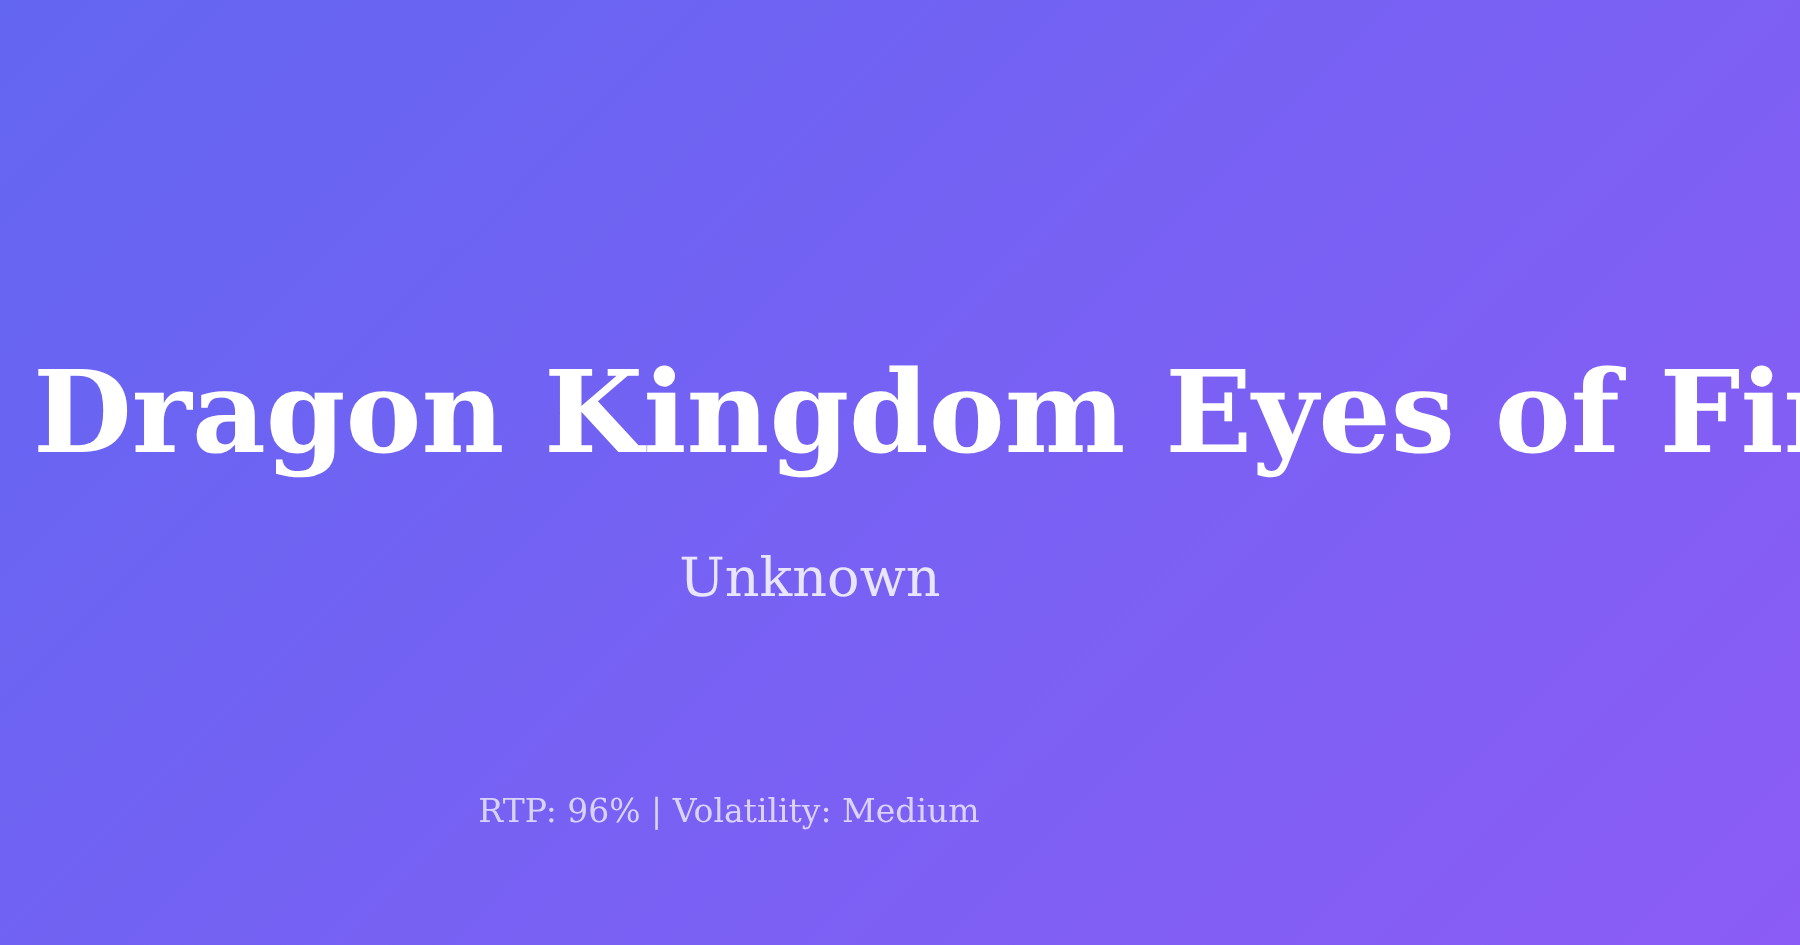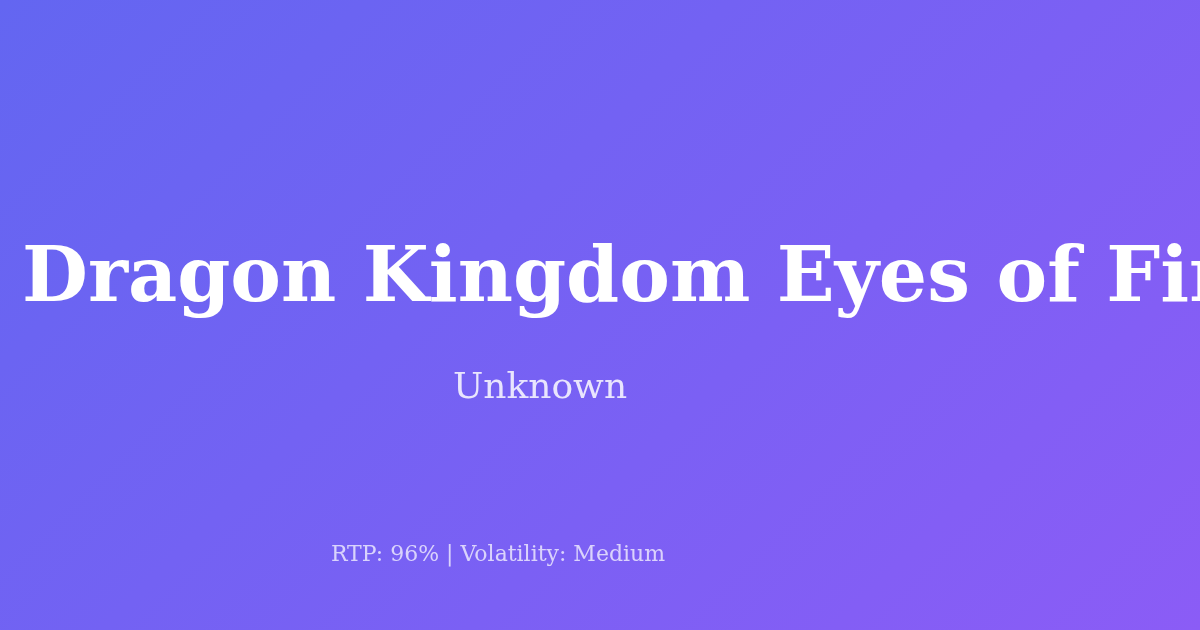--- a/index.html
+++ b/index.html
@@ -55,21 +55,21 @@
     line-height: 46px;
     color: rgba(255, 255, 255, 0.84);
   }
 
   
   #game-stats {
     position: absolute;
     top: 526px;
     left: 0;
     width: 972px;
-    margin: 12px;
+    margin: 0;
     text-align: center;
     white-space: nowrap;
     font-family: "DejaVu Serif", "Liberation Serif", serif;
     font-size: 22px;
     font-weight: normal;
     line-height: 32px;
     color: rgba(255, 255, 255, 0.72);
   }
 </style>
 </head>

